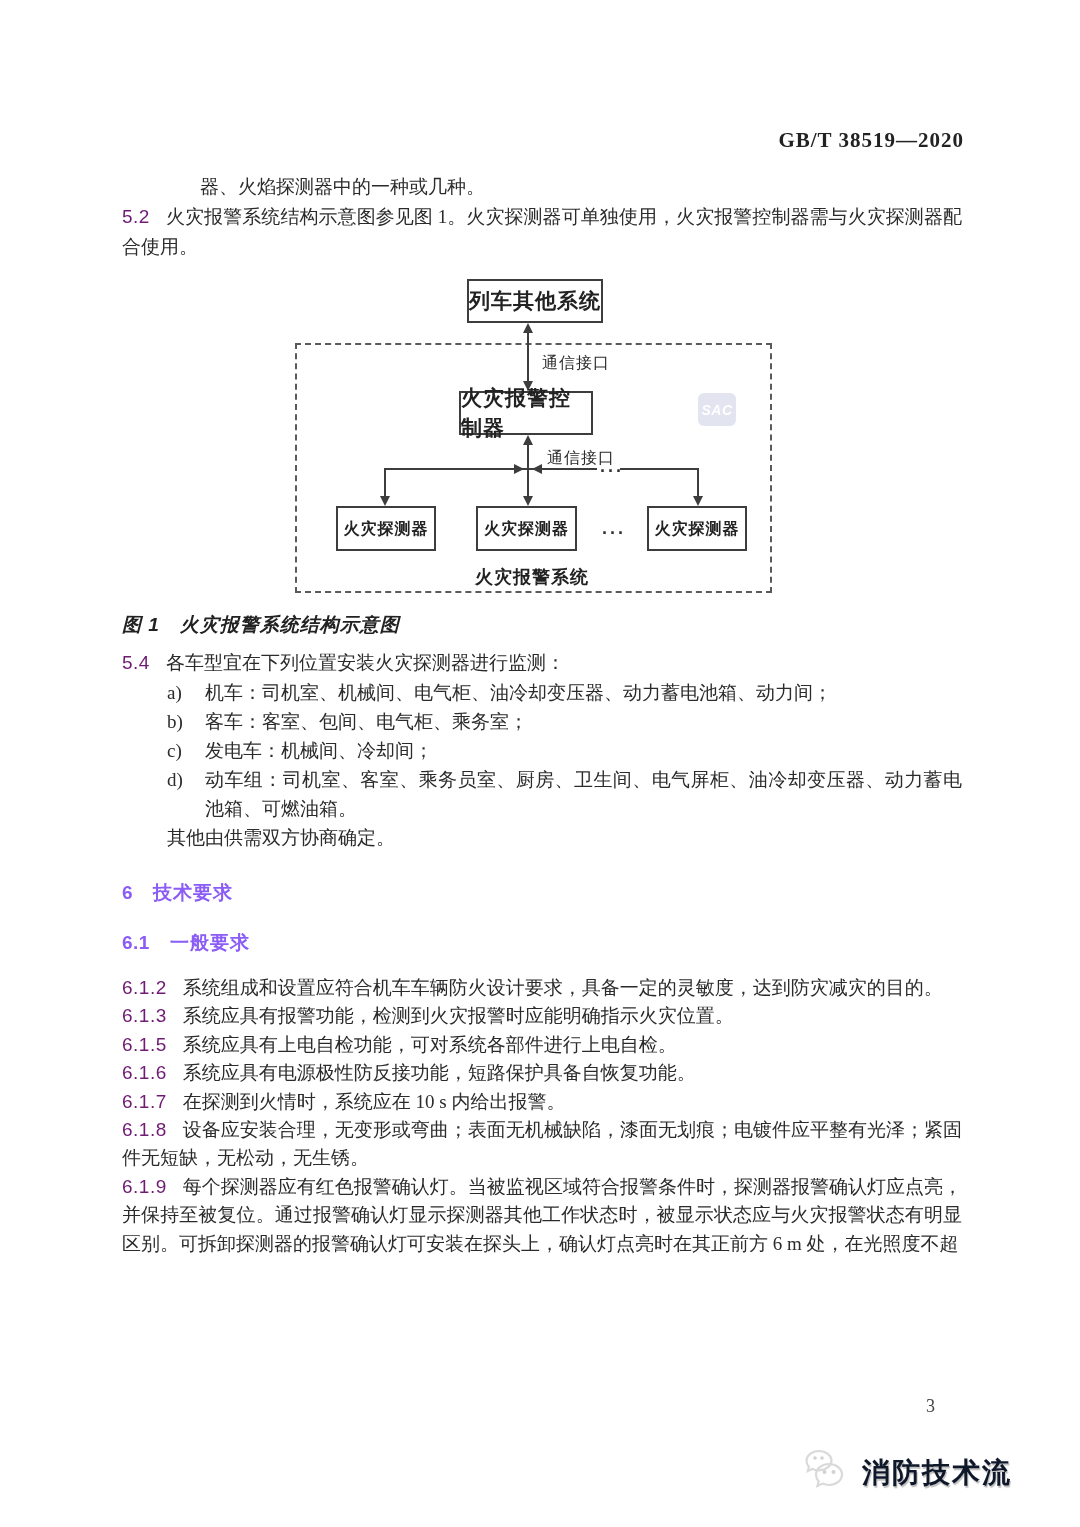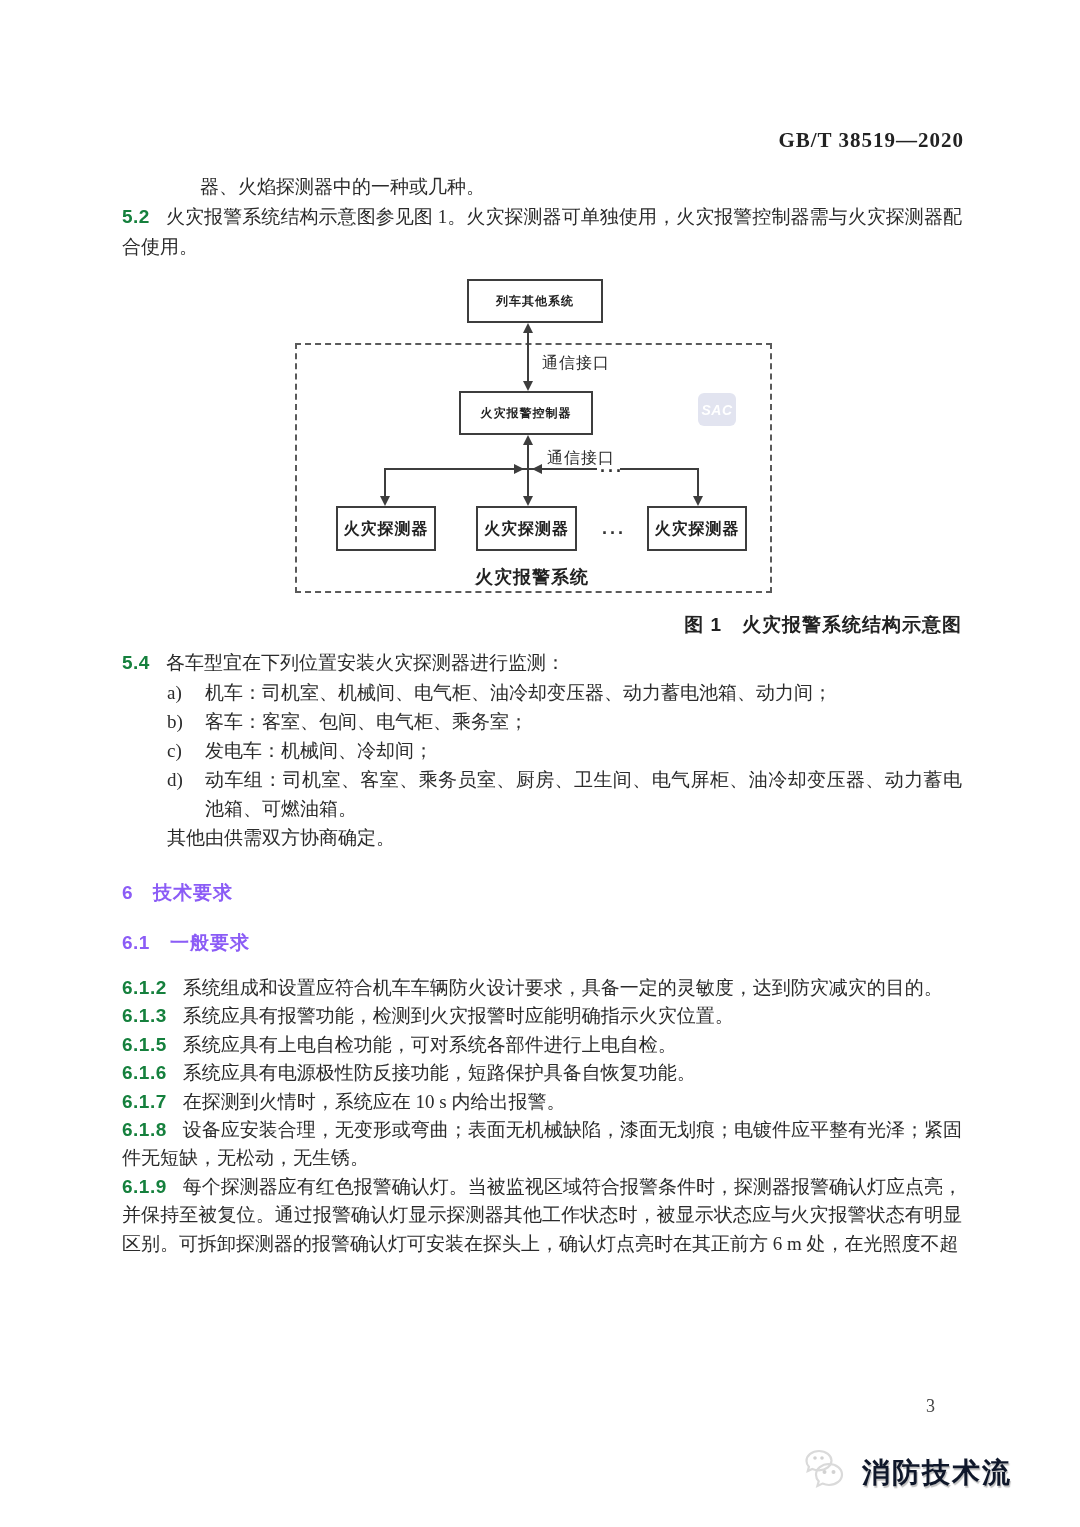--- a/index.html
+++ b/index.html
@@ -13,32 +13,32 @@
     font-weight:bold; font-size:21px; letter-spacing:1px; color:#222;
   }
   .content {
     position:absolute; left:122px; top:172px; width:840px;
     font-family:"Liberation Serif","DejaVu Serif",serif;
     font-size:19px; line-height:30px; text-align:justify; color:#2b2b2b;
   }
   .content p { margin:0; }
   .num {
     font-family:"Liberation Sans","DejaVu Sans",sans-serif;
-    font-weight:700; margin-right:16px; letter-spacing:0.5px; color:#15803d;
+    font-weight:400; margin-right:16px; letter-spacing:0.5px; color:#701a75;
   }
   .carryover { text-indent:78px; }
   .p52 { margin-top:4px; }
 
   
   .figure { position:relative; height:372px; margin-top:14px; text-align:left; }
   .fig-box {
     position:absolute; border:2px solid #3d3d3d; background:#fff; box-sizing:border-box;
     display:flex; align-items:center; justify-content:center;
     font-family:"Liberation Sans","DejaVu Sans",sans-serif;
-    font-weight:700; font-size:12px; color:#222; letter-spacing:1px;
+    font-weight:700; font-size:21px; color:#222; letter-spacing:1px;
   }
   .dashed-region { position:absolute; border:2px dashed #5a5a5a; box-sizing:border-box; background:transparent; }
   .line { position:absolute; background:#3d3d3d; }
   .arrow { position:absolute; width:0; height:0; }
   .arrow-up   { border-left:5px solid transparent; border-right:5px solid transparent; border-bottom:10px solid #3d3d3d; }
   .arrow-down { border-left:5px solid transparent; border-right:5px solid transparent; border-top:10px solid #3d3d3d; }
   .arrow-right{ border-top:5px solid transparent; border-bottom:5px solid transparent; border-left:10px solid #3d3d3d; }
   .arrow-left { border-top:5px solid transparent; border-bottom:5px solid transparent; border-right:10px solid #3d3d3d; }
   .fig-label {
     position:absolute; font-family:"Liberation Sans","DejaVu Sans",sans-serif;
@@ -49,23 +49,23 @@
     position:absolute; font-family:"Liberation Sans","DejaVu Sans",sans-serif;
     font-weight:700; font-size:18px; color:#222; letter-spacing:1px;
   }
   .sac-mark {
     position:absolute; background:#dde0ee; border-radius:6px; opacity:0.85;
     color:#ffffff; font-style:italic; font-weight:bold; font-size:14px;
     font-family:"Liberation Sans","DejaVu Sans",sans-serif;
     display:flex; align-items:center; justify-content:center; letter-spacing:0.5px;
   }
   .fig-caption {
-    position:absolute; left:0; width:100%; text-align:right;
-    font-family:"Liberation Sans","DejaVu Sans",sans-serif;
-    font-weight:700; font-size:19px; color:#222; letter-spacing:1px;
+    position:absolute; left:0; width:100%; text-align:left;
+    font-family:"Liberation Sans","DejaVu Sans",sans-serif;
+    font-weight:700; font-size:19px; color:#222; letter-spacing:1px;font-style:italic;
   }
 
   
   .clause-53 { margin-top:16px; }
   .list-item { position:relative; padding-left:83px; line-height:29px; }
   .list-item .marker {
     position:absolute; left:45px; top:0;
     font-family:"Liberation Serif","DejaVu Serif",serif; color:#2b2b2b;
   }
   .note-line { padding-left:45px; line-height:29px; }

